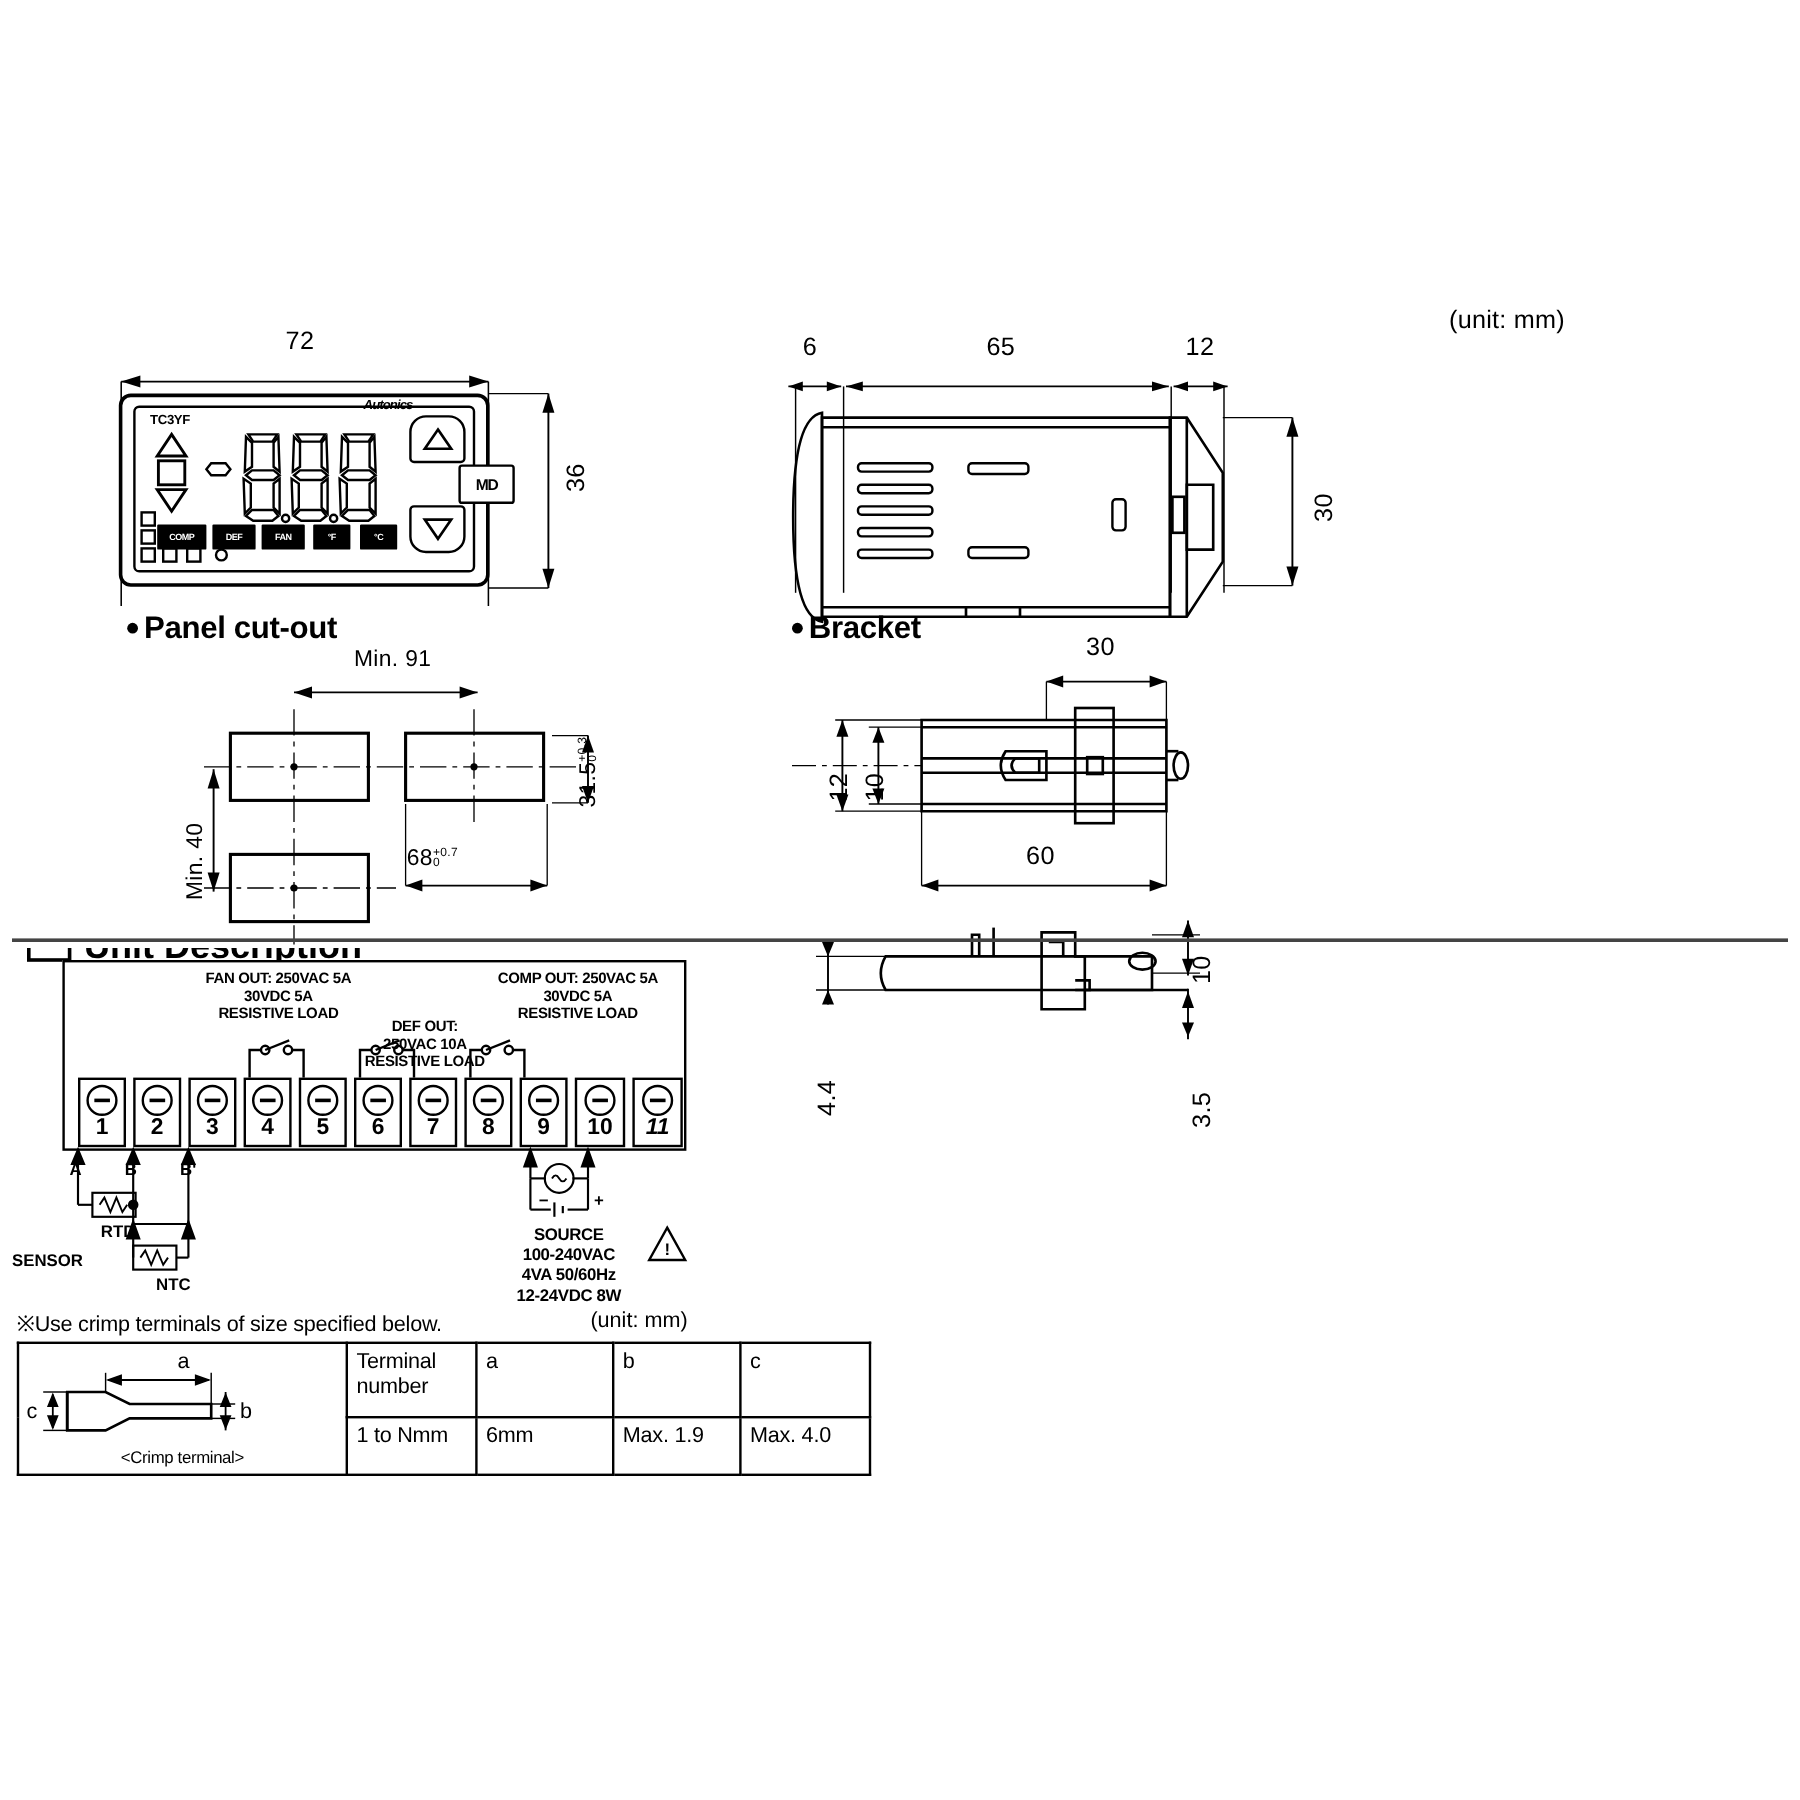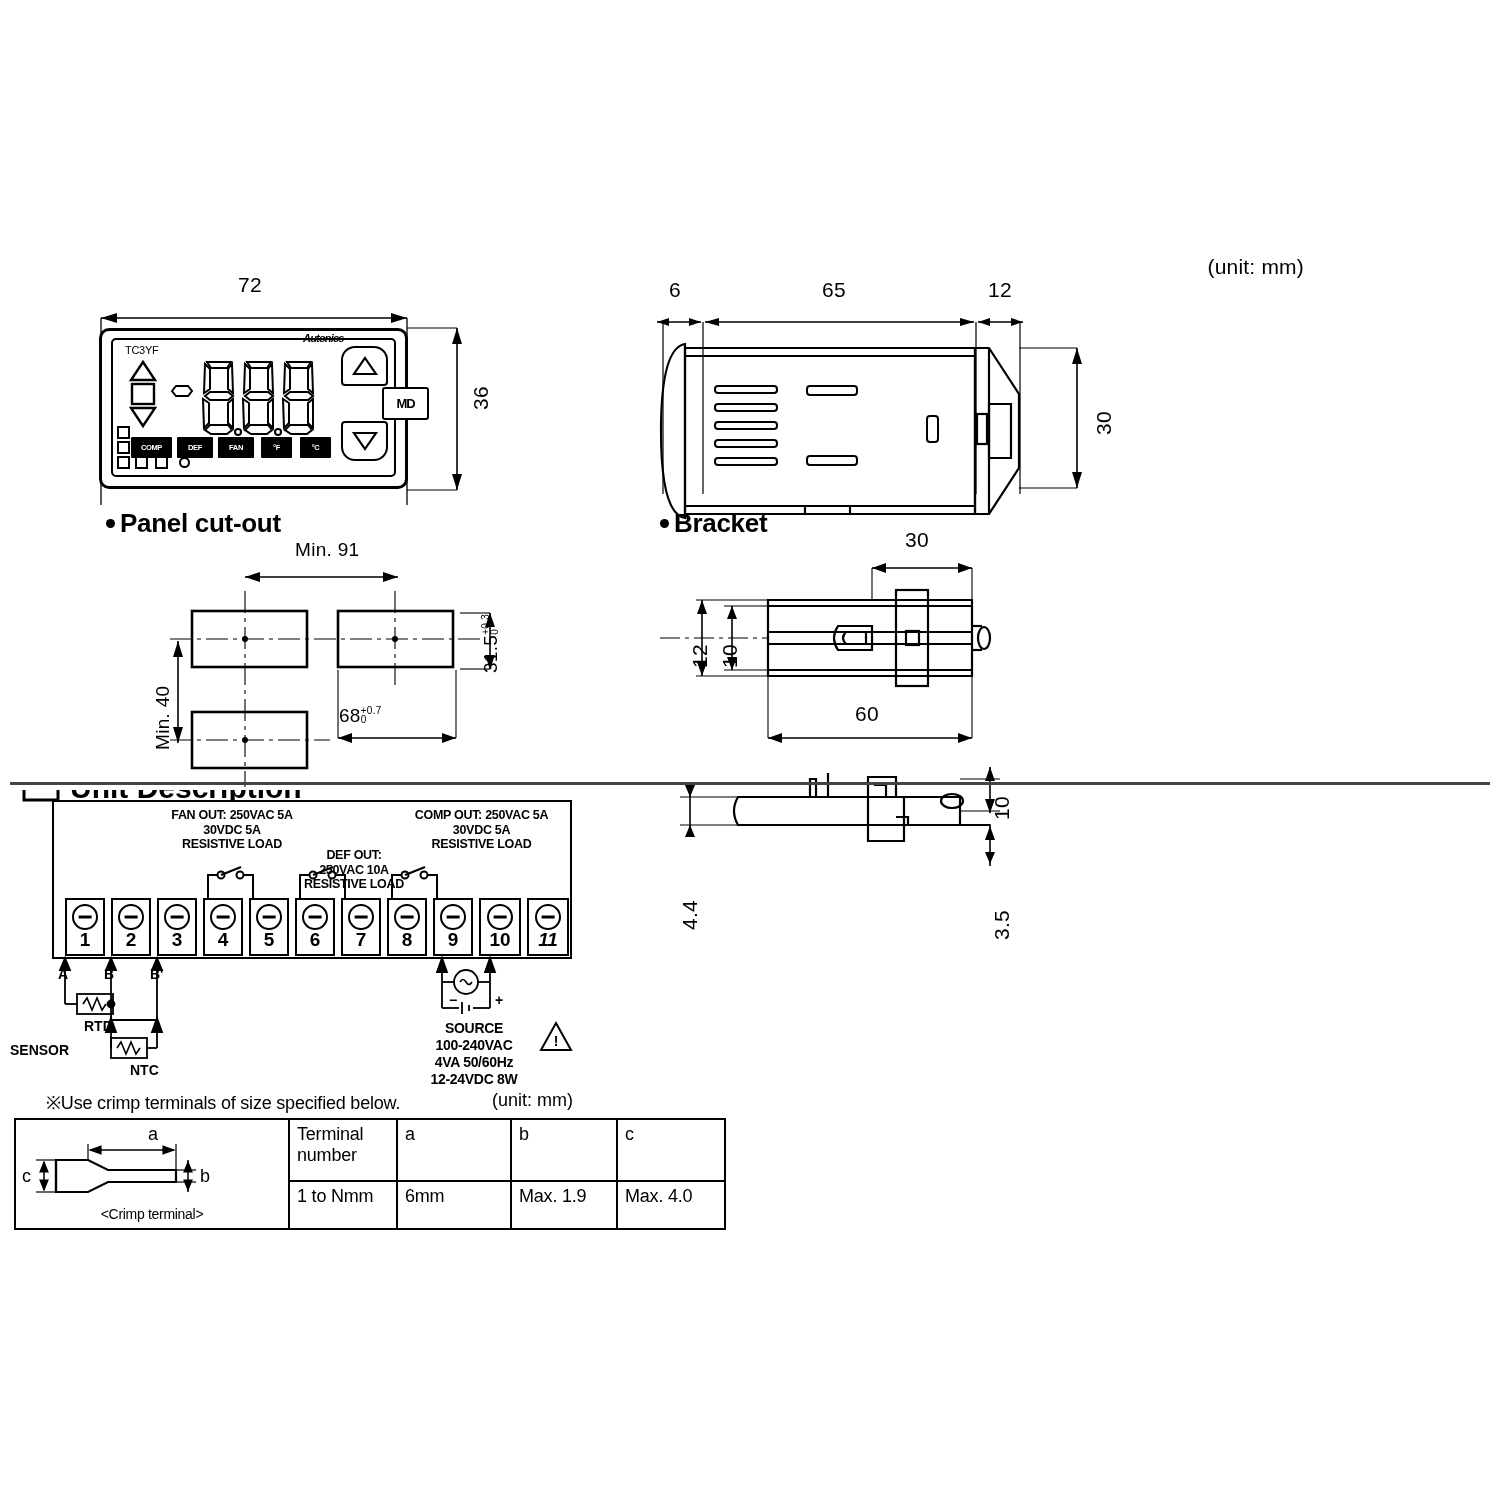--- a/index.html
+++ b/index.html
@@ -33,21 +33,21 @@
        margin-top:1px;text-align:left;}
   .tol i{display:block;font-style:normal;}
 
   
   .panel-body{
     position:absolute;border:3px solid #000;border-radius:10px;background:#fff;
   }
   .panel-inner{
     position:absolute;border:2.5px solid #000;border-radius:5px;background:#fff;
   }
-  .brandtxt{position:absolute;font-weight:normal;font-size:11px;letter-spacing:-.3px;}
+  .brandtxt{position:absolute;font-weight:bold;font-size:11px;letter-spacing:-.3px;}
   .logotxt{position:absolute;font-weight:bold;font-size:11px;font-style:italic;letter-spacing:-.8px;}
   .ind{
     position:absolute;border:2px solid #000;background:#000;color:#fff;
     font-size:7.5px;font-weight:bold;display:flex;align-items:center;
     justify-content:center;letter-spacing:-.4px;border-radius:1px;
   }
   .led{position:absolute;border:2px solid #000;background:#fff;}
   .btn-rnd{
     position:absolute;border:2.5px solid #000;background:#fff;border-radius:6px;
     display:flex;align-items:center;justify-content:center;
@@ -604,21 +604,21 @@
       <div>100-240VAC</div>
       <div>4VA 50/60Hz</div>
       <div>12-24VDC 8W</div>
     </div>
     <svg width="36" height="34" style="position:absolute;left:487px;top:220px;">
       <polygon points="17,3 32,30 2,30" fill="none" stroke="#000" stroke-width="2"></polygon>
       <text x="17" y="26" text-anchor="middle" font-family="Liberation Sans, sans-serif" font-size="14" font-weight="bold" fill="#000">!</text>
     </svg>
   </div>
 
-  <div class="crimp-note" style="left:14px;top:1090px;margin-left:32px;">※Use crimp terminals of size specified below.</div>
+  <div class="crimp-note" style="left:14px;top:1090px;">※Use crimp terminals of size specified below.</div>
   <div class="crimp-unit" style="left:492px;top:1090px;">(unit: mm)</div>
 
   <table class="crimp" style="left:14px;top:1118px;">
     <tbody>
         <tr>
       <td class="pic" rowspan="2">
         <svg width="272" height="104">
           <g stroke="#000" stroke-width="2.2" fill="none">
             <path d="M 40 40 L 72 40 L 92 50 L 160 50 L 160 62 L 92 62 L 72 72 L 40 72 Z"></path>
             <line x1="40" y1="40" x2="40" y2="72"></line>

